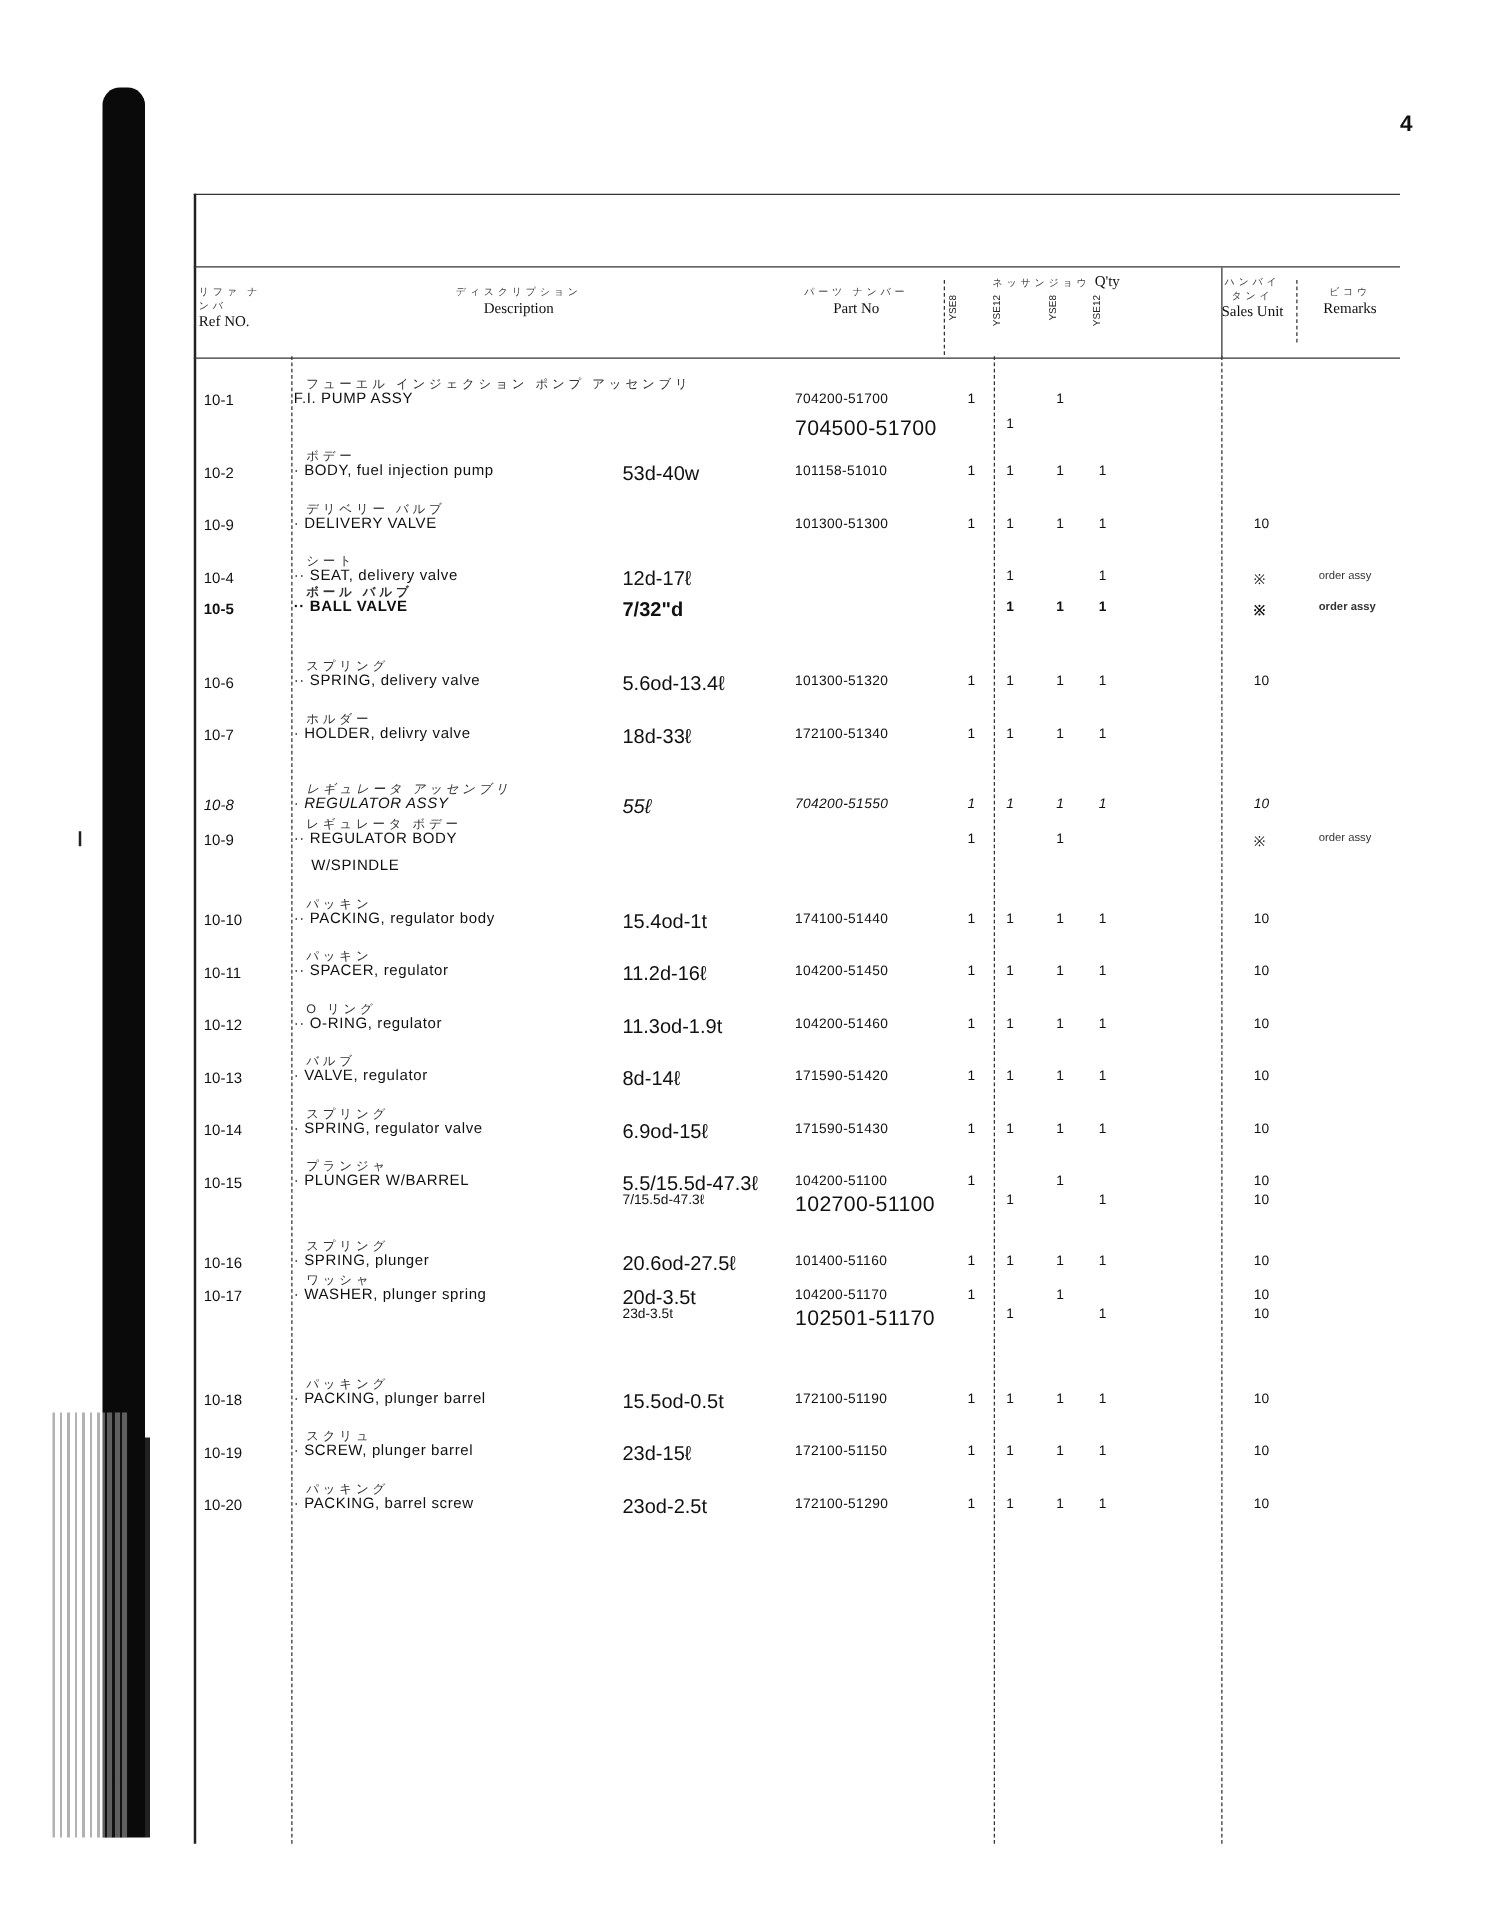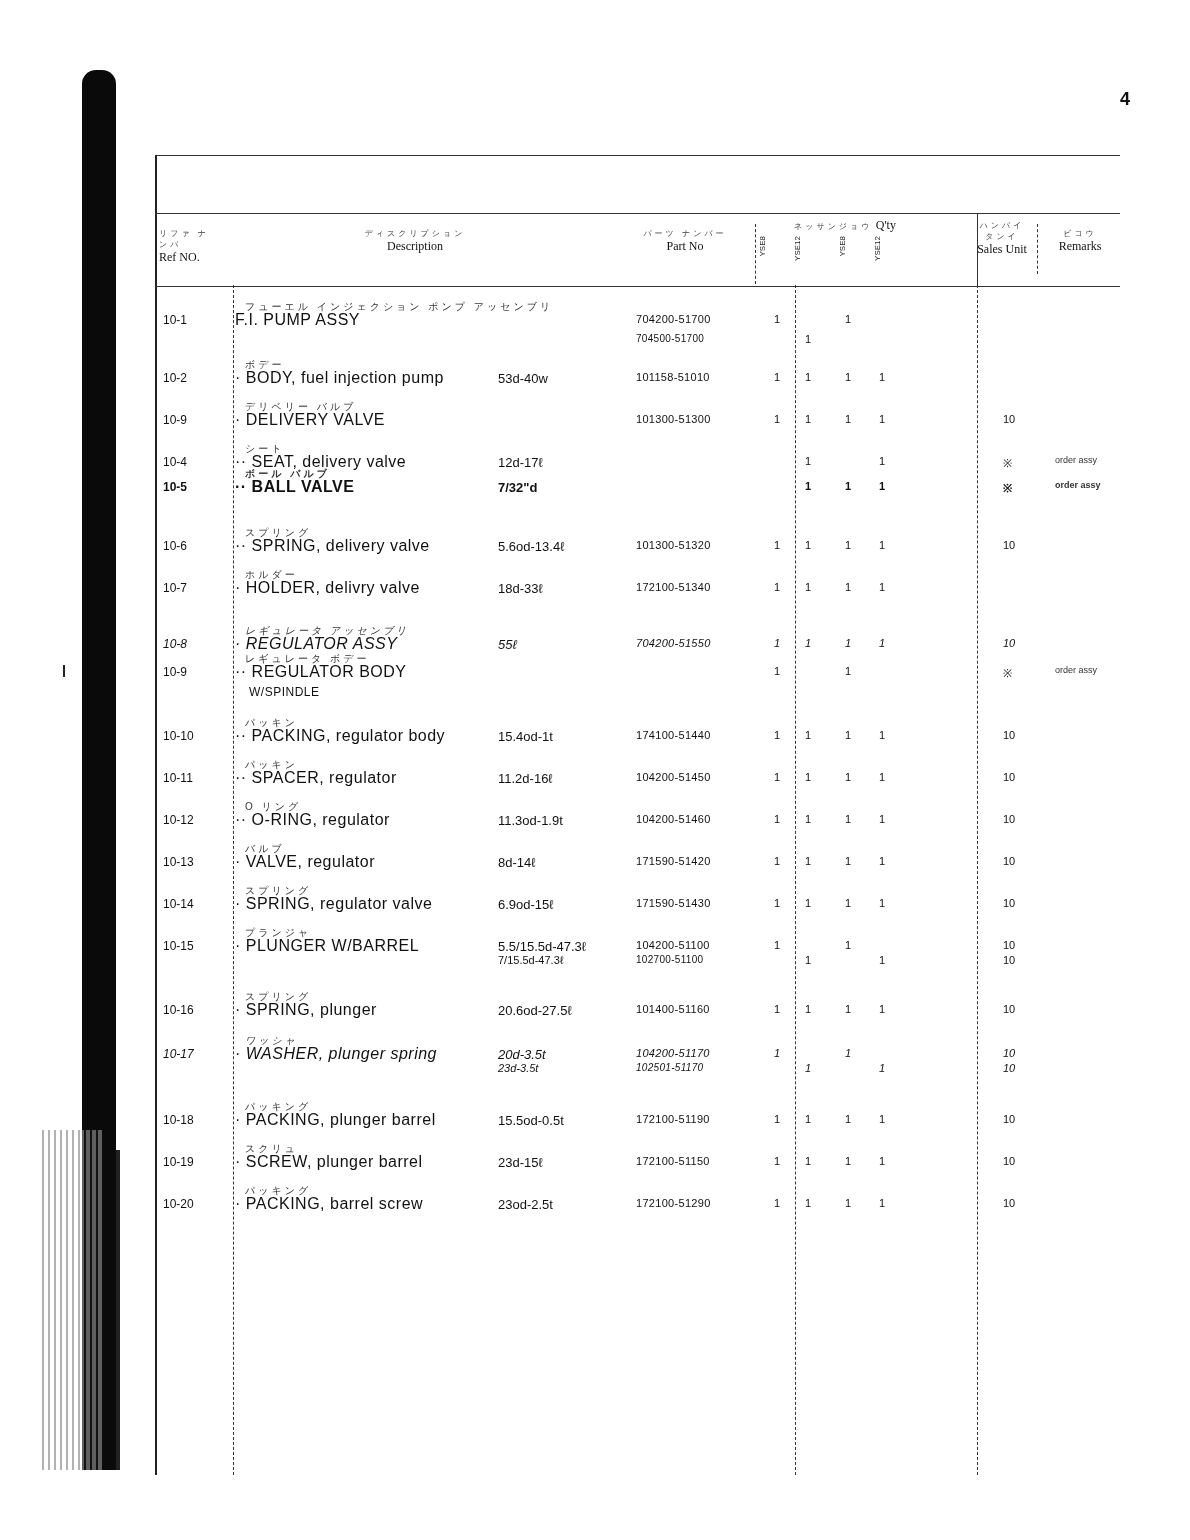--- a/index.html
+++ b/index.html
@@ -39,26 +39,26 @@
   .hcell .jp { font-size: 8px; letter-spacing: 3px; color: #444; display: block; }
   .hcell .en { font-family: "Liberation Serif", serif; font-size: 12px; }
   .vcol { position: absolute; top: 22px; font-size: 8px; writing-mode: vertical-rl; transform: rotate(180deg); color:#222; }
   .vdiv { position: absolute; border-left: 1px dashed #333; }
   .solid { border-left: 1px solid #333; }
 
   .rows { position: absolute; left: 0; top: 145px; width: 965px; }
   .row { position: absolute; left: 0; width: 965px; height: 42px; }
   .row .kana { position: absolute; left: 90px; top: 0; font-size: 10px; letter-spacing: 3px; color: #333; }
   .row .ref { position: absolute; left: 8px; top: 13px; font-size: 12px; }
-  .row .desc { position: absolute; left: 80px; top: 11px; font-size: 16px; letter-spacing: .5px; white-space: nowrap; }
+  .row .desc { position: absolute; left: 80px; top: 11px; font-size: 12px; letter-spacing: .5px; white-space: nowrap; }
   .row .desc2 { position: absolute; left: 94px; top: 33px; font-size: 12px; letter-spacing: .5px; }
-  .row .size { position: absolute; left: 343px; top: 13px; font-size: 13px; white-space: nowrap; text-align: right; }
+  .row .size { position: absolute; left: 343px; top: 13px; font-size: 16px; white-space: nowrap; text-align: right; }
   .row .size2 { position: absolute; left: 343px; top: 28px; font-size: 11px; white-space: nowrap; }
   .row .part { position: absolute; left: 481px; top: 13px; font-size: 11px; letter-spacing: .3px; white-space: nowrap; }
-  .row .part2 { position: absolute; left: 481px; top: 28px; font-size: 10px; letter-spacing: .3px; white-space: nowrap; }
+  .row .part2 { position: absolute; left: 481px; top: 28px; font-size: 17px; letter-spacing: .3px; white-space: nowrap; }
   .row .q { position: absolute; top: 13px; font-size: 11px; width: 10px; text-align: center; }
   .row .q2 { position: absolute; top: 28px; font-size: 11px; width: 10px; text-align: center; }
   .row .unit { position: absolute; left: 848px; top: 13px; font-size: 11px; }
   .row .unit2 { position: absolute; left: 848px; top: 28px; font-size: 11px; }
   .row .rem { position: absolute; left: 900px; top: 13px; font-size: 9px; color: #333; white-space: nowrap; }
 </style>
 </head>
 <body>
 
 <div class="spine"></div>
@@ -308,21 +308,21 @@
       <span class="desc">· SPRING, plunger</span>
       <span class="size">20.6od-27.5ℓ</span>
       <span class="part">101400-51160</span>
       <span class="q" style="left:617px">1</span>
       <span class="q" style="left:648px">1</span>
       <span class="q" style="left:688px">1</span>
       <span class="q" style="left:722px">1</span>
       <span class="unit">10</span>
     </div>
 
-    <div class="row" style="top:734px;height:56px;font-style:italic;">
+    <div class="row" style="top:717px;height:56px;">
       <span class="kana">ワッシャ</span>
       <span class="ref">10-17</span>
       <span class="desc">· WASHER, plunger spring</span>
       <span class="size">20d-3.5t</span>
       <span class="size2">23d-3.5t</span>
       <span class="part">104200-51170</span>
       <span class="part2">102501-51170</span>
       <span class="q" style="left:617px">1</span>
       <span class="q" style="left:688px">1</span>
       <span class="q2" style="left:648px">1</span>

